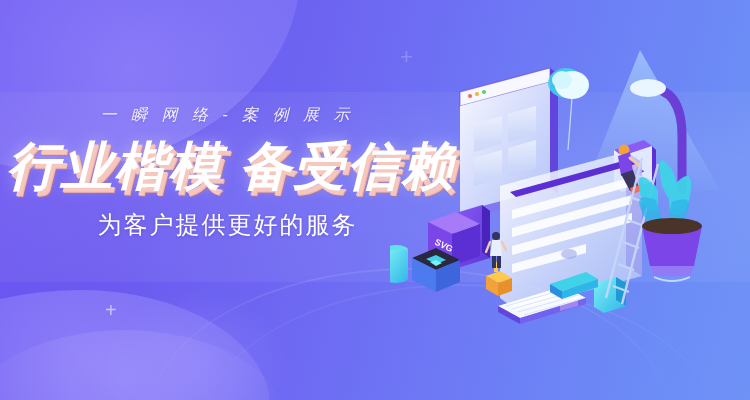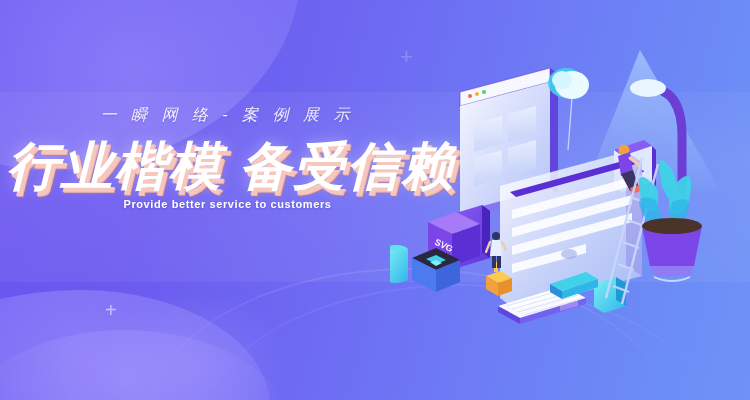--- a/index.html
+++ b/index.html
@@ -106,21 +106,21 @@
   <div class="band"></div>
   <div class="arc"></div>
   <div class="arc2"></div>
 
   <span class="plus plus-a">+</span>
   <span class="plus plus-b">+</span>
 
   <div class="text-block">
     <div class="eyebrow">一 瞬 网 络 - 案 例 展 示</div>
     <div class="headline">行业楷模 备受信赖</div>
-    <div class="subtitle-en">Provide better service to customers</div>
+    <div class="subtitle">为客户提供更好的服务</div>
   </div>
 
   <div class="illustration">
     <svg width="360" height="330" viewBox="0 0 360 330" xmlns="http://www.w3.org/2000/svg">
       <defs>
         <linearGradient id="gScreen" x1="0" y1="0" x2="1" y2="1">
           <stop offset="0%" stop-color="#FFFFFF" stop-opacity=".95"></stop>
           <stop offset="100%" stop-color="#C9D8FB" stop-opacity=".75"></stop>
         </linearGradient>
         <linearGradient id="gTile" x1="0" y1="0" x2="0" y2="1">

